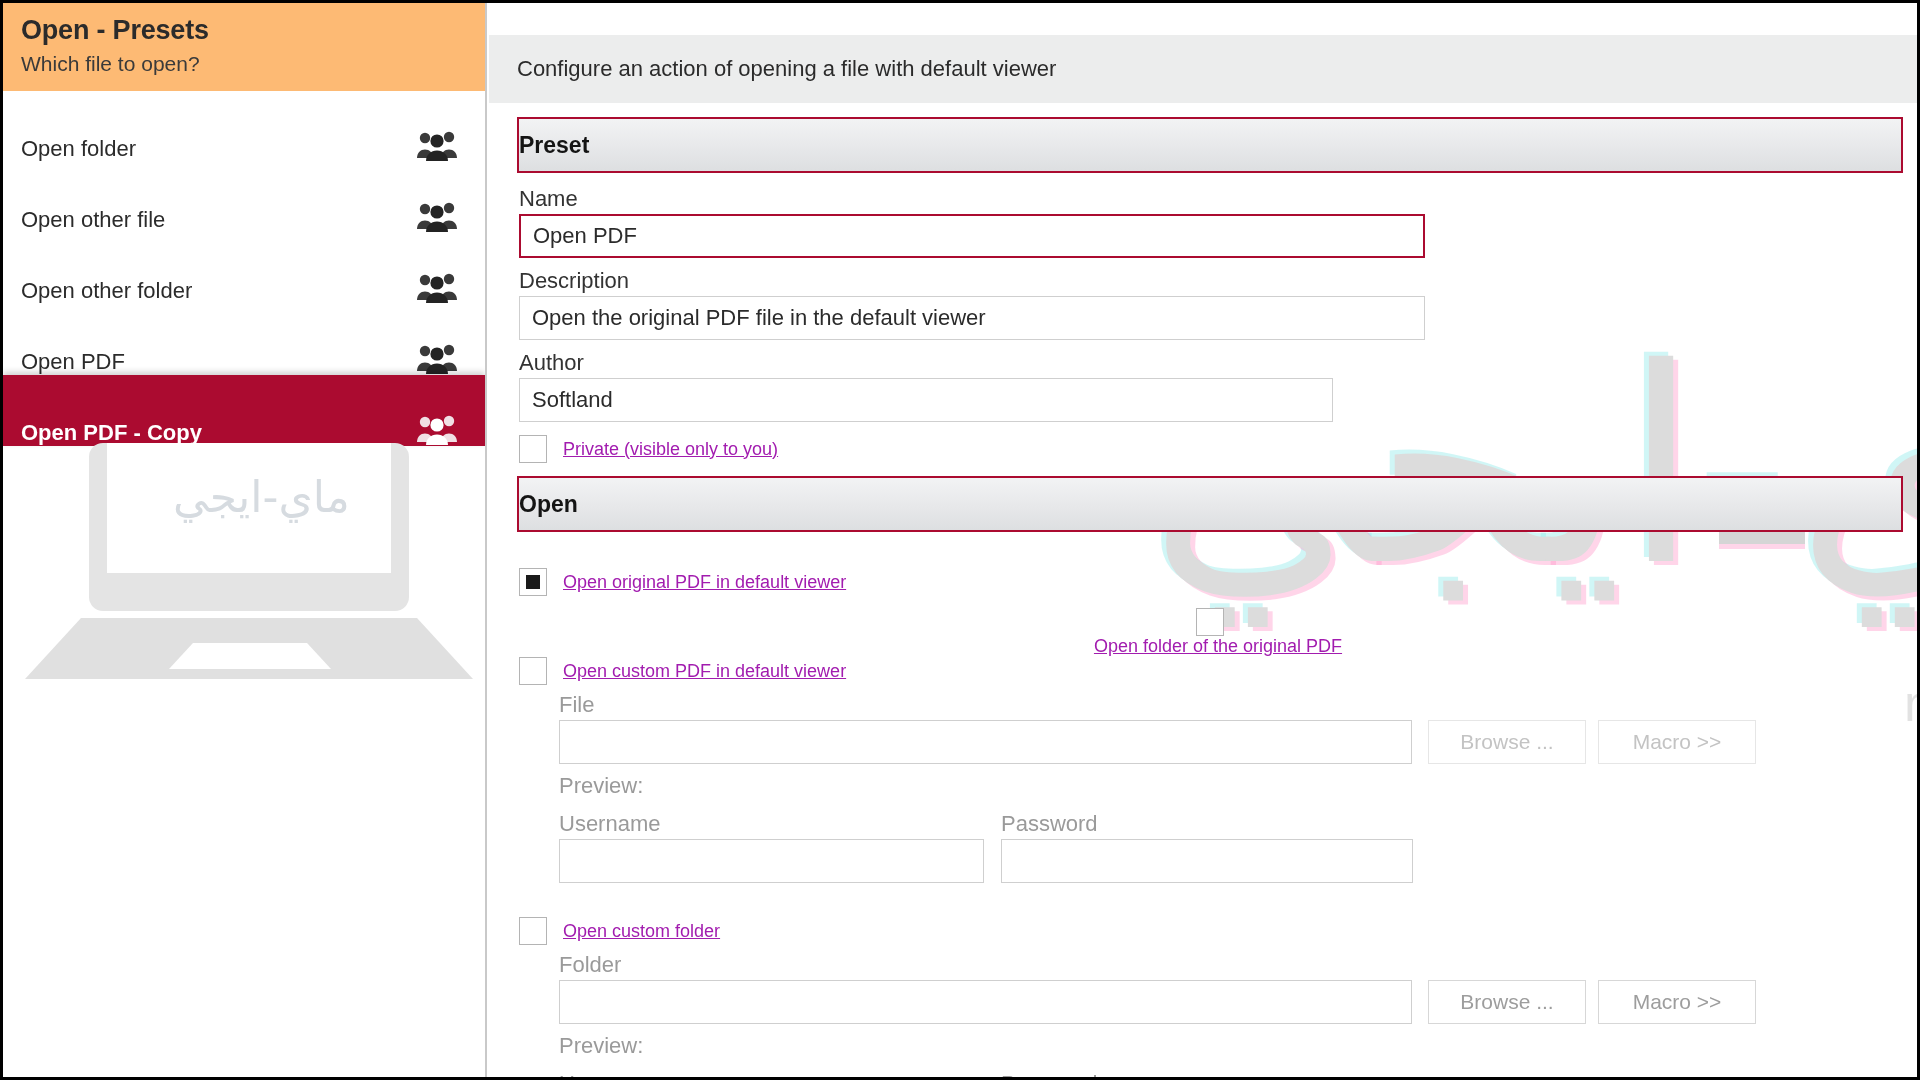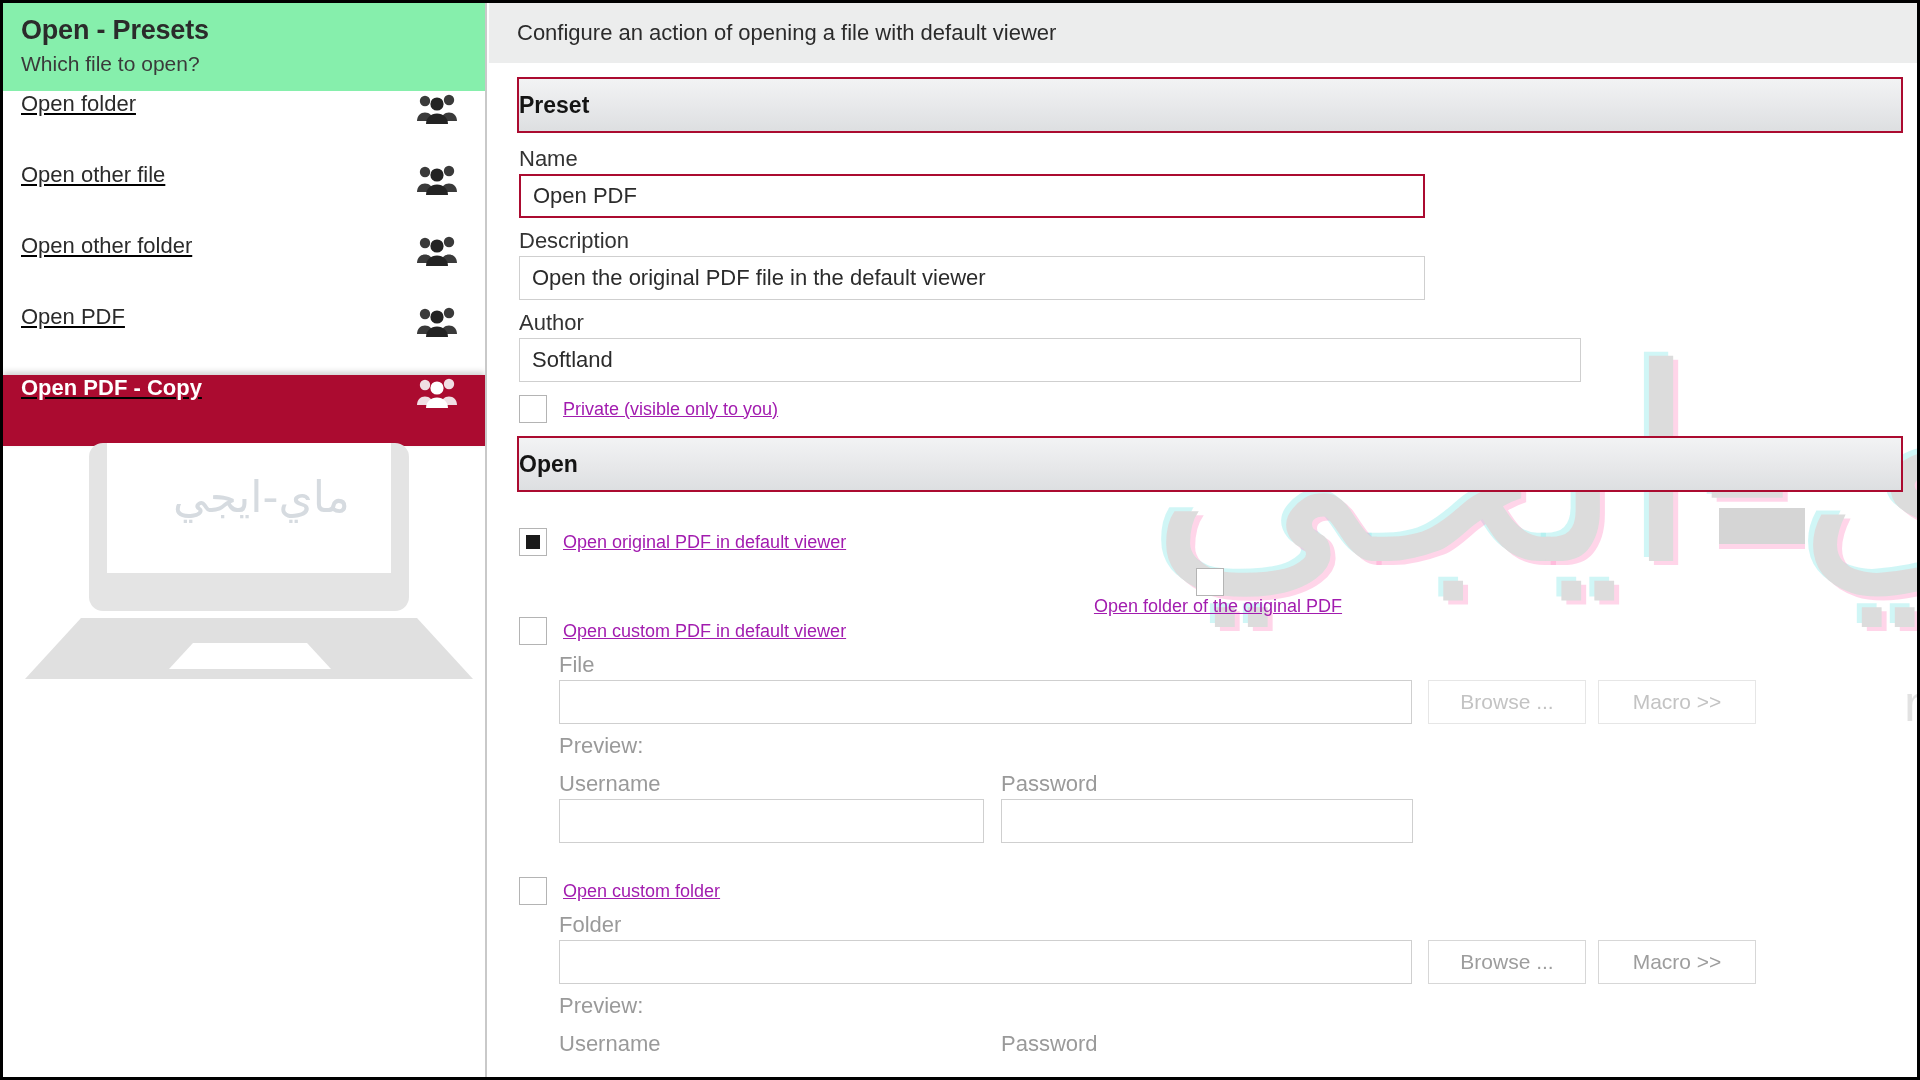--- a/index.html
+++ b/index.html
@@ -22,45 +22,44 @@
     position: absolute;
     left: 0; top: 0;
     width: 484px; height: 1074px;
     background: #ffffff;
     border-right: 2px solid #c9c9c9;
     overflow: hidden;
     z-index: 3;
   }
   .sidebar-header {
     height: 88px;
-    background: #86efac;
+    background: #fdba74;
     padding: 10px 0 0 18px;
   }
   .sidebar-title {
     font-size: 27px;
     font-weight: bold;
     color: #2b2b2b;
     letter-spacing: -0.2px;
     line-height: 34px;
   }
   .sidebar-subtitle {
     font-size: 21px;
     color: #3a3a3a;
     line-height: 30px;
     margin-top: 2px;
   }
   .preset-list { position: relative; }
   .preset-row {
     position: relative;
     height: 71px;
     display: flex;
-    align-items: flex-start;
+    align-items: flex-end;
     padding: 0 0 0 18px;
     background: #ffffff;
-    text-decoration: underline;
   }
   .preset-row .label {
     font-size: 22px;
     color: #2b2b2b;
     flex: 1;
   }
   .preset-row.selected {
     background: #ab0b30;
     box-shadow: 0 -3px 6px rgba(0,0,0,0.18);
   }
@@ -96,25 +95,26 @@
 
   
   .main {
     position: absolute;
     left: 486px; top: 0;
     width: 1428px; height: 1074px;
     background: #ffffff;
     overflow: hidden;
   }
   .main-header {
-    height: 60px;
+    height: 68px;
     background: #eceded;
     display: flex;
     align-items: center;
     padding-left: 28px;
+    margin-top: 32px;
   }
   .main-header-text {
     font-size: 22px;
     color: #2b2b2b;
   }
 
   .section-bar {
     position: relative;
     height: 56px;
     margin: 0 14px 0 28px;
@@ -327,21 +327,21 @@
         <span class="title">Preset</span>
       </div>
 
       <div class="field-label" style="margin-top:10px;">Name</div>
       <div class="text-input focused" style="width:906px;">Open PDF</div>
 
       <div class="field-label" style="margin-top:7px;">Description</div>
       <div class="text-input" style="width:906px;">Open the original PDF file in the default viewer</div>
 
       <div class="field-label" style="margin-top:7px;">Author</div>
-      <div class="text-input" style="width:1062px;">Softland</div>
+      <div class="text-input" style="width:814px;">Softland</div>
 
       <div class="chk-row" style="margin-top:13px;">
         <span class="chk"></span>
         <span class="chk-label">Private (visible only to you)</span>
       </div>
 
       <div class="section-bar" style="margin-top:13px;">
         <span class="title">Open</span>
       </div>
 

